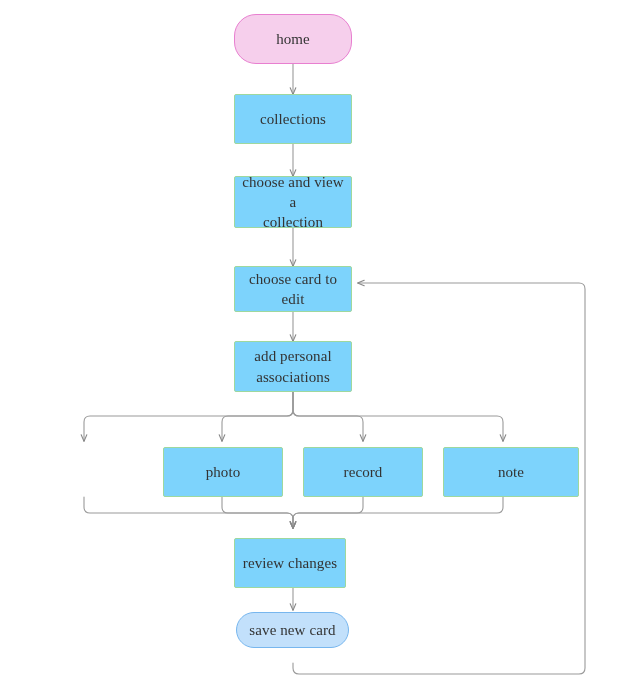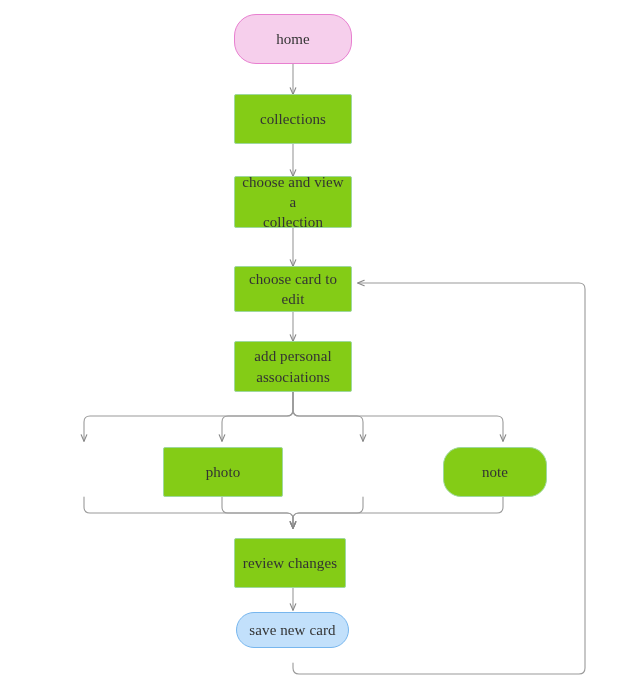--- a/index.html
+++ b/index.html
@@ -33,21 +33,21 @@
     align-items: center;
     justify-content: center;
     text-align: center;
     color: #333333;
     font-size: 15px;
     line-height: 1.35;
     letter-spacing: 0.1px;
     padding: 2px 6px;
   }
   .node-process {
-    background: #84cc16;
+    background: #7dd3fc;
     border: 1px solid #9ed89e;
     border-radius: 2px;
   }
   .node-start {
     background: #f6cfec;
     border: 1.2px solid #e87fd0;
     border-radius: 22px;
   }
   .node-end {
     background: #c2e0fb;
@@ -117,22 +117,25 @@
   <div class="node node-process" style="left:234px; top:341px; width:118px; height:51px;">
     <span class="node-label">add personal
 associations</span>
   </div>
 
 
   <div class="node node-process" style="left:163px; top:447px; width:120px; height:50px;">
     <span class="node-label">photo</span>
   </div>
 
+  <div class="node node-process" style="left:303px; top:447px; width:120px; height:50px;">
+    <span class="node-label">record</span>
+  </div>
 
-  <div class="node node-process" style="left:443px; top:447px; width:104px; height:50px;border-radius:18px;">
+  <div class="node node-process" style="left:443px; top:447px; width:136px; height:50px;">
     <span class="node-label">note</span>
   </div>
 
   <div class="node node-process" style="left:234px; top:530px; width:112px; height:50px;margin-top:8px;">
     <span class="node-label">review changes</span>
   </div>
 
   <div class="node node-end" style="left:236px; top:612px; width:113px; height:36px;">
     <span class="node-label">save new card</span>
   </div>

